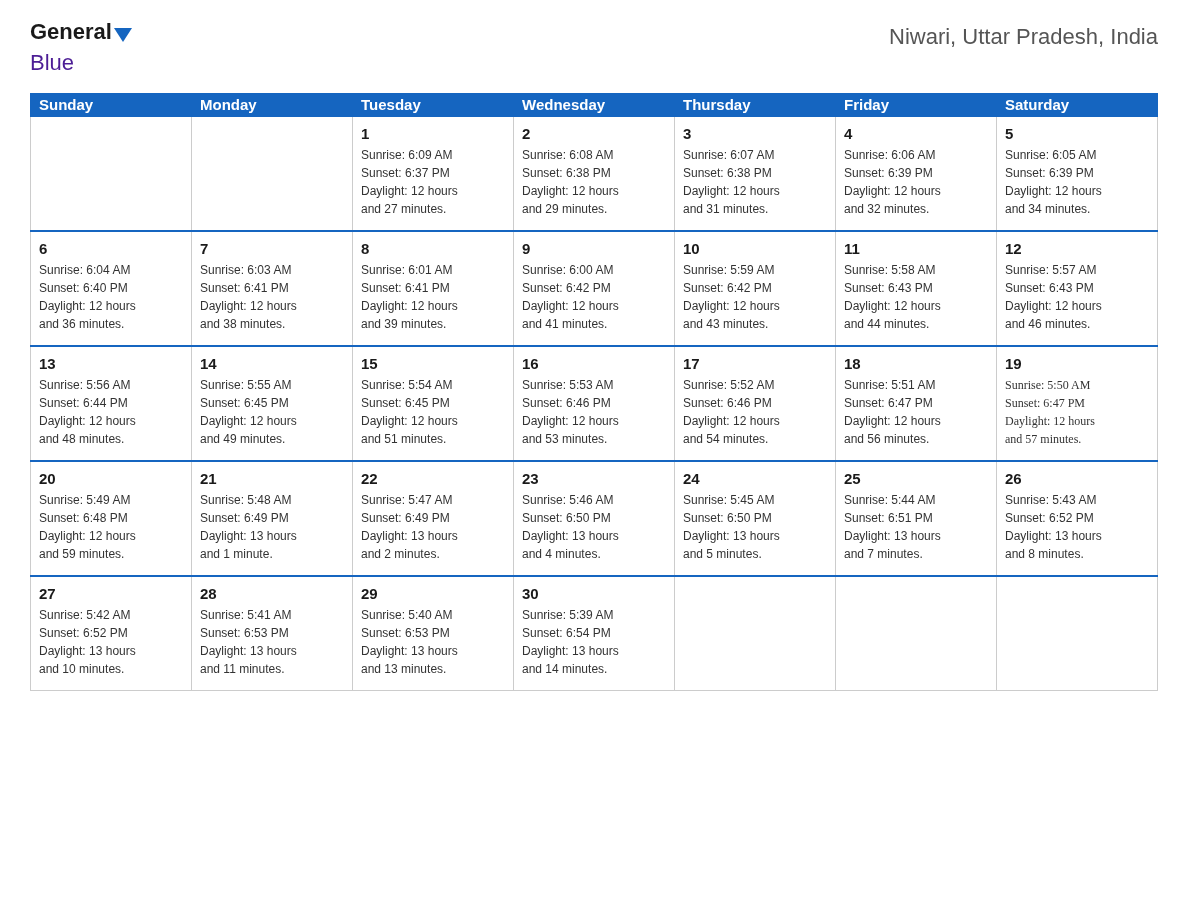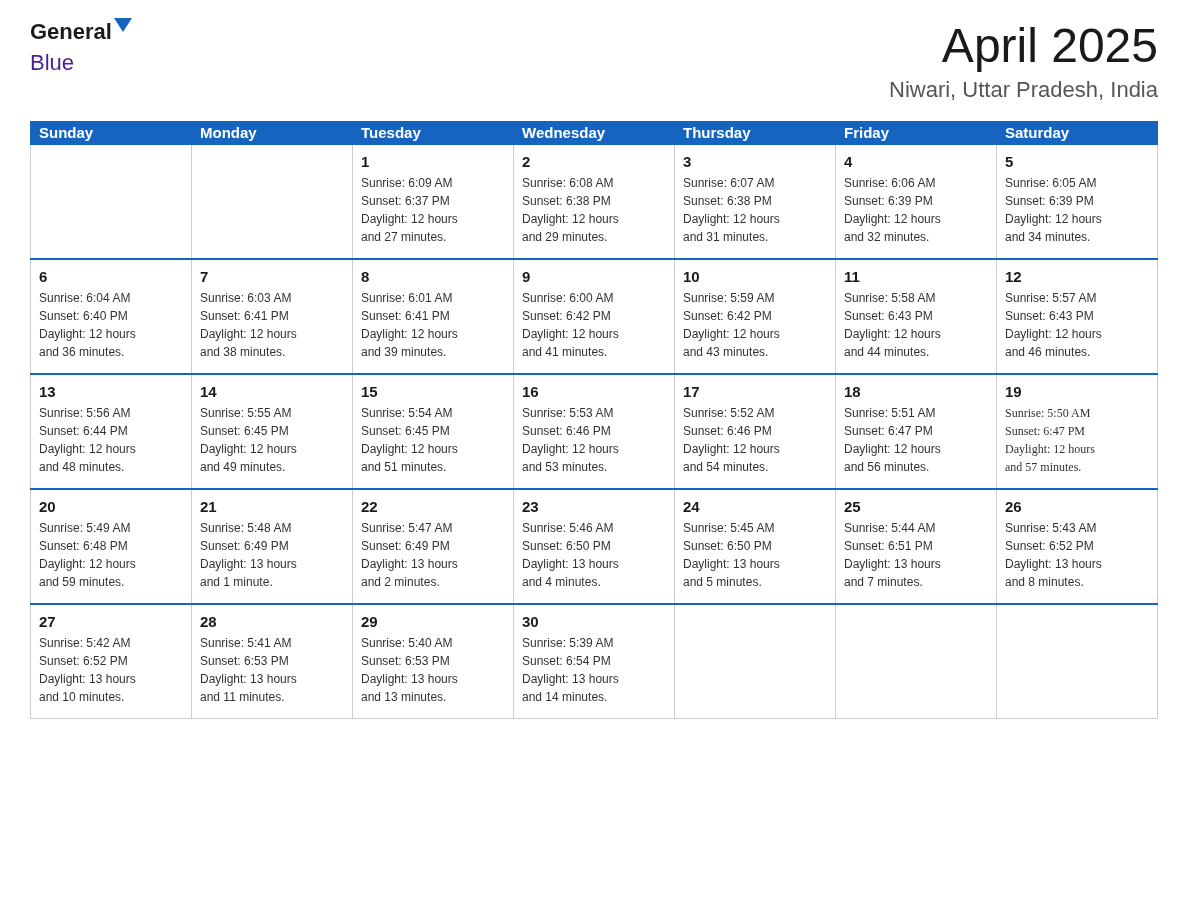--- a/index.html
+++ b/index.html
@@ -40,21 +40,21 @@
       border-left: 9px solid transparent;
       border-right: 9px solid transparent;
       border-top: 14px solid #1565c0;
       margin-left: 2px;
       vertical-align: middle;
       position: relative;
       top: -2px;
     }
     .logo-line {
       display: flex;
-      align-items: flex-start;
+      align-items: flex-end;
     }
     .title-section {
       text-align: right;
     }
     .calendar-title {
       font-size: 48px;
       font-weight: normal;
       color: #1a1a1a;
       line-height: 1.1;
     }
@@ -108,21 +108,20 @@
 
 <div class="header">
   <div class="logo">
     <div class="logo-line">
       <span class="logo-general">General</span>
       <span class="logo-triangle"></span>
     </div>
     <span class="logo-blue">Blue</span>
   </div>
   <div class="title-section">
-    <div class="calendar-title">April 2025</div>
     <div class="calendar-subtitle">Niwari, Uttar Pradesh, India</div>
   </div>
 </div>
 
 <table class="calendar">
   <thead>
     <tr>
       <th>Sunday</th>
       <th>Monday</th>
       <th>Tuesday</th>

